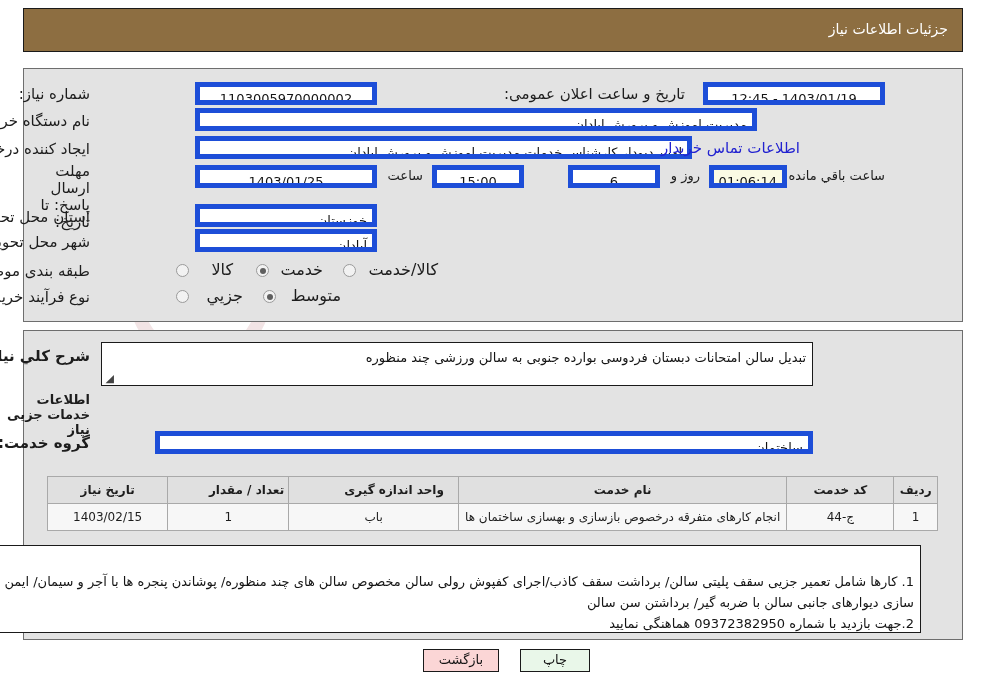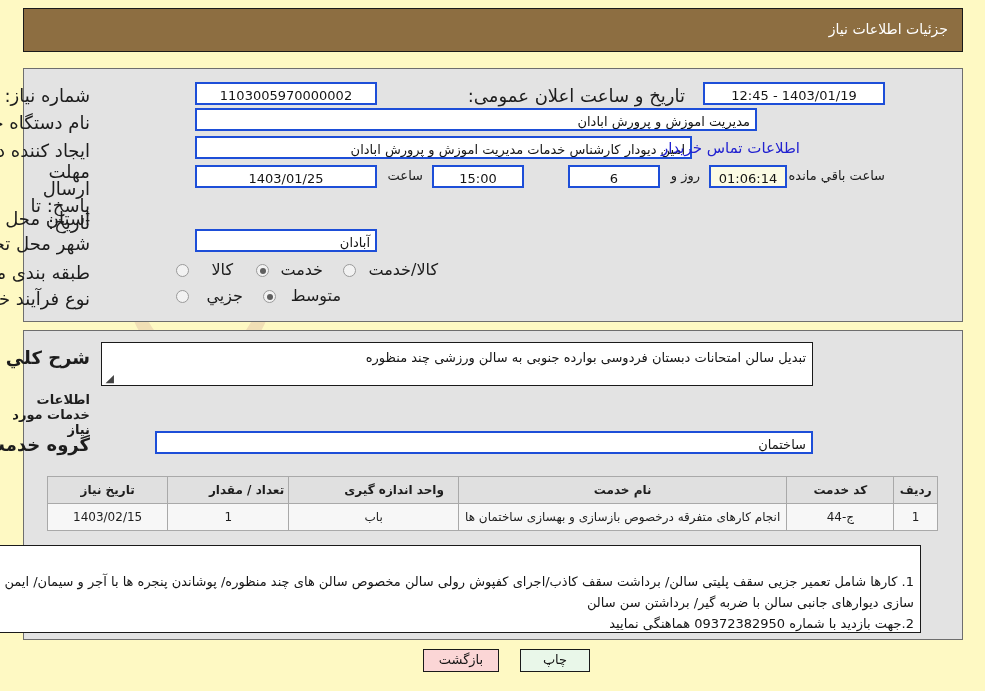--- a/index.html
+++ b/index.html
@@ -4,21 +4,21 @@
 <title>جزئیات اطلاعات نیاز</title>
 <style>
   html, body {
     margin: 0; padding: 0;
     background: #e3e3e3;
     font-family: "DejaVu Sans", "Liberation Sans", sans-serif;
   }
   #page {
     position: relative;
     width: 985px; height: 691px;
-    background: #fef9c3;
+    background: #ffffff;
     overflow: hidden;
     direction: rtl;
   }
 
   
   .watermark {
     position: absolute;
     top: 188px; right: 50%;
     transform: translateX(50%);
     width: 760px; height: 200px;
@@ -64,30 +64,30 @@
     border: 1px solid #6e6e6e;
     background: #e3e3e3;
     z-index: 1;
   }
   #panel-top    { top: 68px;  height: 254px; }
   #panel-bottom { top: 330px; height: 310px; }
 
   
   .lbl {
     position: absolute;
-    font-size: 18px;
+    font-size: 15px;
     color: #1d1d1d;
     white-space: nowrap;
     text-align: right;
     z-index: 3;
   }
   .fld {
     position: absolute;
     box-sizing: border-box;
-    border: 2px solid #1d4ed8;
+    border: 5px solid #1d4ed8;
     background: #ffffff;
     font-size: 13px;
     color: #141414;
     padding: 2px 5px 0 5px;
     line-height: 19px;
     height: 23px;
     overflow: hidden;
     white-space: nowrap;
     z-index: 3;
   }
@@ -250,20 +250,21 @@
   <div class="lbl" style="top:163px; right:895px; width:78px; white-space:normal; line-height:17px;">مهلت ارسال پاسخ: تا تاریخ:</div>
   <div class="fld center" style="top:165px; right:608px; width:182px;">1403/01/25</div>
   <div class="plain" style="top:168px; right:562px;">ساعت</div>
   <div class="fld center" style="top:165px; right:461px; width:92px;">15:00</div>
   <div class="fld center" style="top:165px; right:325px; width:92px;">6</div>
   <div class="plain" style="top:168px; right:285px;">روز و</div>
   <div class="fld center yellow" style="top:165px; right:198px; width:78px;">01:06:14</div>
   <div class="plain" style="top:168px; right:100px;">ساعت باقي مانده</div>
 
   <div class="lbl" style="top:208px; right:895px;">استان محل تحویل:</div>
+  <div class="fld right" style="top:204px; right:608px; width:182px;">خوزستان</div>
 
   <div class="lbl" style="top:233px; right:895px;">شهر محل تحویل:</div>
   <div class="fld right" style="top:229px; right:608px; width:182px;">آبادان</div>
 
   <div class="lbl" style="top:262px; right:895px;">طبقه بندی موضوعی:</div>
   <div class="radio" style="top:264px; right:796px;"></div>
   <div class="rlabel" style="top:260px; right:752px;">کالا</div>
   <div class="radio on" style="top:264px; right:716px;"></div>
   <div class="rlabel" style="top:260px; right:662px;">خدمت</div>
   <div class="radio" style="top:264px; right:629px;"></div>
@@ -276,21 +277,21 @@
   <div class="rlabel" style="top:286px; right:644px;">متوسط</div>
 
   <div class="panel" id="panel-bottom"></div>
 
   <div class="lbl boldlbl" style="top:347px; right:895px;">شرح کلي نیاز:</div>
   <div class="ta" style="top:342px; right:172px; width:712px; height:44px;">
     <span>تبدیل سالن امتحانات دبستان فردوسی بوارده جنوبی به سالن ورزشی چند منظوره</span>
     <span class="grip">◢</span>
   </div>
 
-  <div class="sectionhdr" style="top:392px; right:895px;">اطلاعات خدمات مورد نیاز</div>
+  <div class="sectionhdr" style="top:392px; right:895px;">اطلاعات خدمات جزیی نیاز</div>
 
   <div class="lbl boldlbl" style="top:434px; right:895px;">گروه خدمت:</div>
   <div class="fld right" style="top:431px; right:172px; width:658px;">ساختمان</div>
 
   <table class="grid" style="top:476px; right:47px; width:891px;">
     <thead>
       <tr>
         <th style="width:36px;">ردیف</th>
         <th style="width:120px;">کد خدمت</th>
         <th>نام خدمت</th>

